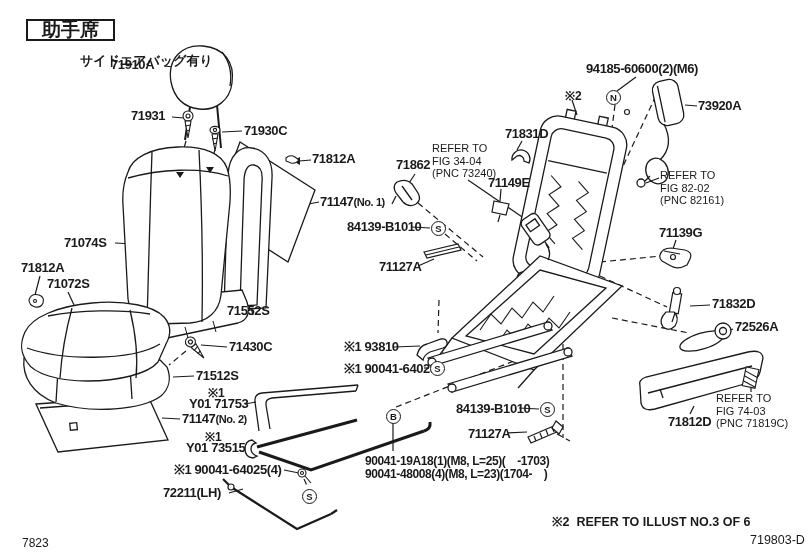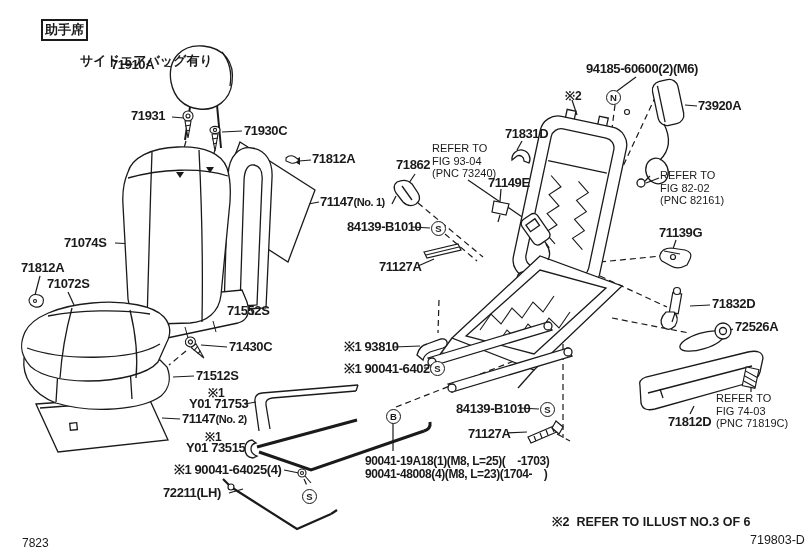--- a/index.html
+++ b/index.html
@@ -7,22 +7,22 @@
          font-family:"Liberation Sans",sans-serif;color:#1a1a1a;}
   .stage svg{position:absolute;left:0;top:0;}
   .lbl{position:absolute;font-weight:bold;font-size:13px;letter-spacing:-0.4px;
        white-space:pre;line-height:13px;}
   .lbl .suffix{font-size:11px;font-weight:bold;}
   .lbl-sm{position:absolute;font-weight:normal;font-size:11px;letter-spacing:0;
           white-space:pre;line-height:12.5px;}
   .marker{position:absolute;font-weight:bold;font-size:12px;white-space:pre;}
   .note{position:absolute;font-weight:bold;font-size:12.5px;white-space:pre;}
   .code{position:absolute;font-size:12px;font-weight:normal;white-space:pre;}
-  .badge{position:absolute;left:26px;top:19px;border:2px solid #1a1a1a;padding:2px 2px;
-         font-weight:bold;font-size:13px;line-height:14px;margin-left:15px;}
+  .badge{position:absolute;left:26px;top:19px;border:2px solid #1a1a1a;padding:2px 14px;
+         font-weight:bold;font-size:19px;line-height:14px;}
   .subtitle{position:absolute;left:80px;top:23px;font-weight:bold;font-size:13px;margin-top:29px;}
   .circ{position:absolute;width:13px;height:13px;border:1.4px solid #1a1a1a;border-radius:50%;
         font-size:9.5px;font-weight:bold;text-align:center;line-height:13px;background:#fff;}
 </style>
 </head>
 <body>
 
 <div class="stage">
 
 <svg width="811" height="560" viewBox="0 0 811 560">
@@ -303,21 +303,21 @@
 <div class="lbl" style="left:196px;top:369px">71512S</div>
 <div class="marker" style="left:208px;top:384px">※1</div>
 <div class="lbl" style="left:189px;top:397px">Y01 71753</div>
 <div class="lbl" style="left:182px;top:412px"><span>71147</span><span class="suffix">(No. 2)</span></div>
 <div class="marker" style="left:205px;top:428px">※1</div>
 <div class="lbl" style="left:186px;top:441px">Y01 73515</div>
 <div class="lbl" style="left:174px;top:463px">※1 90041-64025(4)</div>
 <div class="lbl" style="left:163px;top:486px">72211(LH)</div>
 
 <div class="lbl" style="left:396px;top:158px">71862</div>
-<div class="lbl-sm" style="left:432px;top:142px"><span>REFER TO</span><br><span>FIG 93-04</span><br><span>(PNC 73240)</span></div>
+<div class="lbl-sm" style="left:432px;top:142px"><span>REFER TO</span><br><span>FIG 34-04</span><br><span>(PNC 73240)</span></div>
 <div class="lbl" style="left:505px;top:127px">71831D</div>
 <div class="lbl" style="left:488px;top:176px">71149E</div>
 <div class="lbl" style="left:347px;top:220px">84139-B1010</div>
 <div class="lbl" style="left:379px;top:260px">71127A</div>
 
 <div class="marker" style="left:565px;top:87px">※2</div>
 <div class="lbl" style="left:586px;top:62px">94185-60600(2)(M6)</div>
 <div class="lbl" style="left:698px;top:99px">73920A</div>
 <div class="lbl-sm" style="left:660px;top:169px"><span>REFER TO</span><br><span>FIG 82-02</span><br><span>(PNC 82161)</span></div>
 

